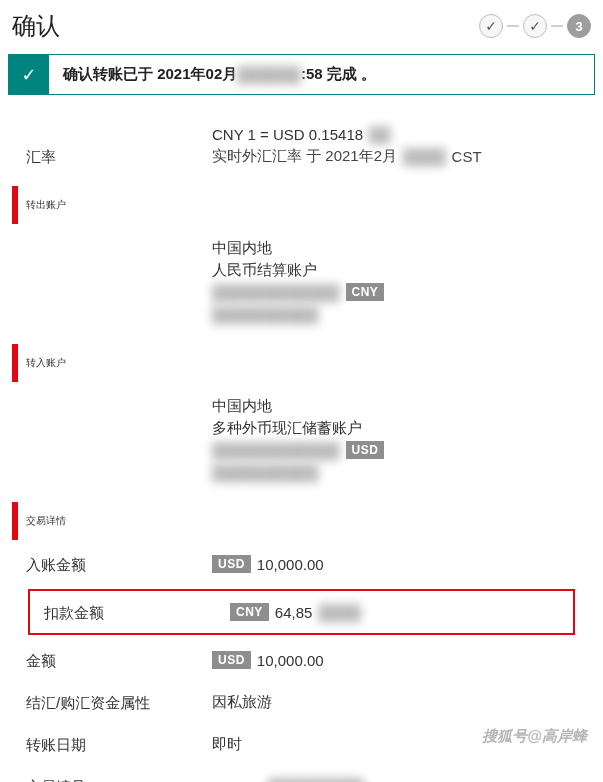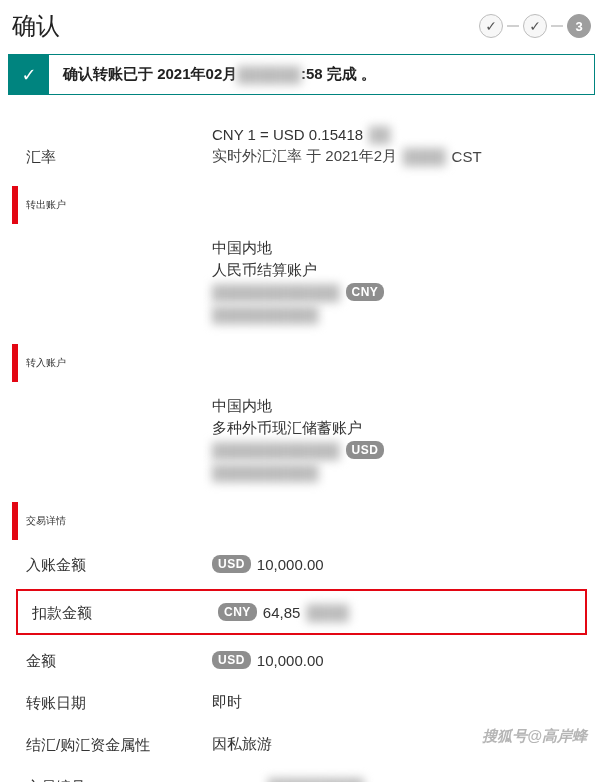--- a/index.html
+++ b/index.html
@@ -22,24 +22,24 @@
   .row { display: flex; align-items: flex-end; padding: 10px 0; }
   .row .label-col { width: 200px; flex: 0 0 200px; font-size: 15px; color: #333; padding-left: 14px; }
   .row .value-col { flex: 1; font-size: 15px; color: #333; }
   .value-col .line { display: flex; align-items: center; gap: 6px; min-height: 22px; }
   .value-sub { color: #444; }
 
   .section-header { display: flex; align-items: center; height: 44px; margin-top: 6px; }
   .red-tab { width: 6px; height: 38px; background: #e30613; margin-right: 8px; }
   .section-title { font-size: 10px; color: #333; }
 
-  .badge { display: inline-flex; align-items: center; justify-content: center; background: #8e8e8e; color: #fff; font-size: 12px; font-weight: 600; padding: 2px 6px; border-radius: 8px; letter-spacing: 0.5px; }
+  .badge { display: inline-flex; align-items: center; justify-content: center; background: #8e8e8e; color: #fff; font-size: 12px; font-weight: 600; padding: 2px 6px; border-radius: 0; letter-spacing: 0.5px; }
   .blur-inline { display: inline-block; filter: blur(5px); color: #bbb; user-select: none; }
 
-  .highlight-box { border: 2.5px solid #e30613; margin: 4px 4px; }
+  .highlight-box { border: 2.5px solid #e30613; margin: 4px 16px; }
 
   .watermark { position: fixed; right: 16px; bottom: 36px; font-size: 15px; color: rgba(120,120,120,0.55); font-style: italic; pointer-events: none; font-weight: bold; }
 </style>
 </head>
 <body>
 
 <div class="page">
 
   <div class="header">
     <div class="header-title">确认</div>
@@ -156,33 +156,33 @@
       <div class="label-col">金额</div>
       <div class="value-col">
           <div class="line">
         <span class="badge">USD</span>
         <span>10,000.00</span>
       </div>
         </div>
     </div>
 
     <div class="row">
-      <div class="label-col">转账日期</div>
+      <div class="label-col">结汇/购汇资金属性</div>
       <div class="value-col">
           <div class="line">
-            <span>即时</span>
+            <span>因私旅游</span>
           </div>
         </div>
     </div>
 
     <div class="row">
-      <div class="label-col">结汇/购汇资金属性</div>
+      <div class="label-col">转账日期</div>
       <div class="value-col">
           <div class="line">
-            <span>因私旅游</span>
+            <span>即时</span>
           </div>
         </div>
     </div>
 
     <div class="row">
       <div class="label-col">交易编号</div>
       <div class="value-col">
           <div class="line">
         <span>938366</span>
             <span class="blur-inline">█████████</span>

